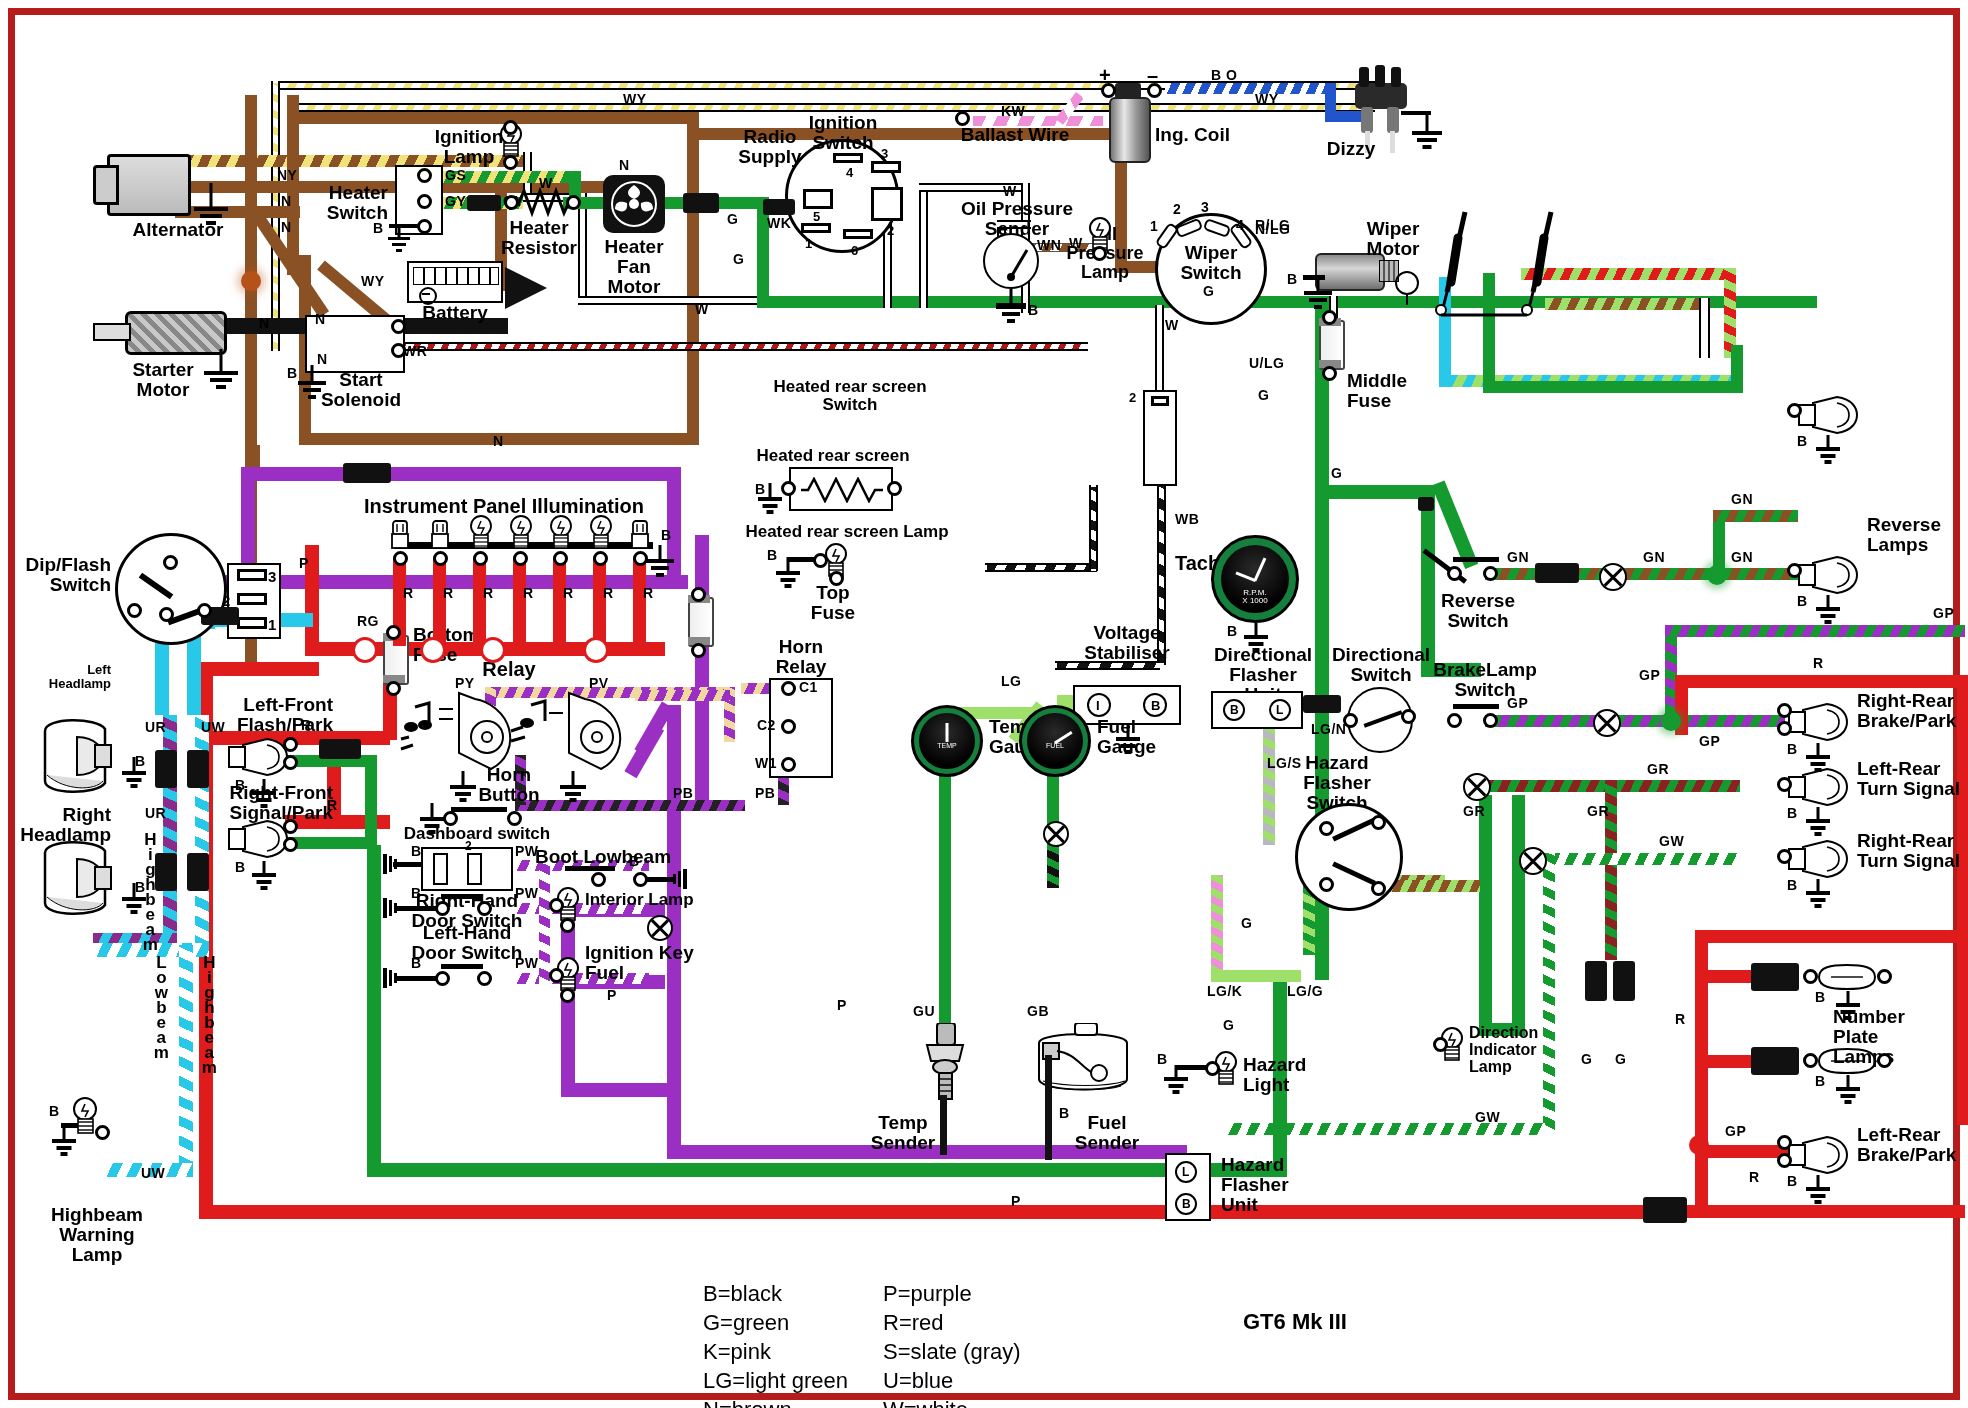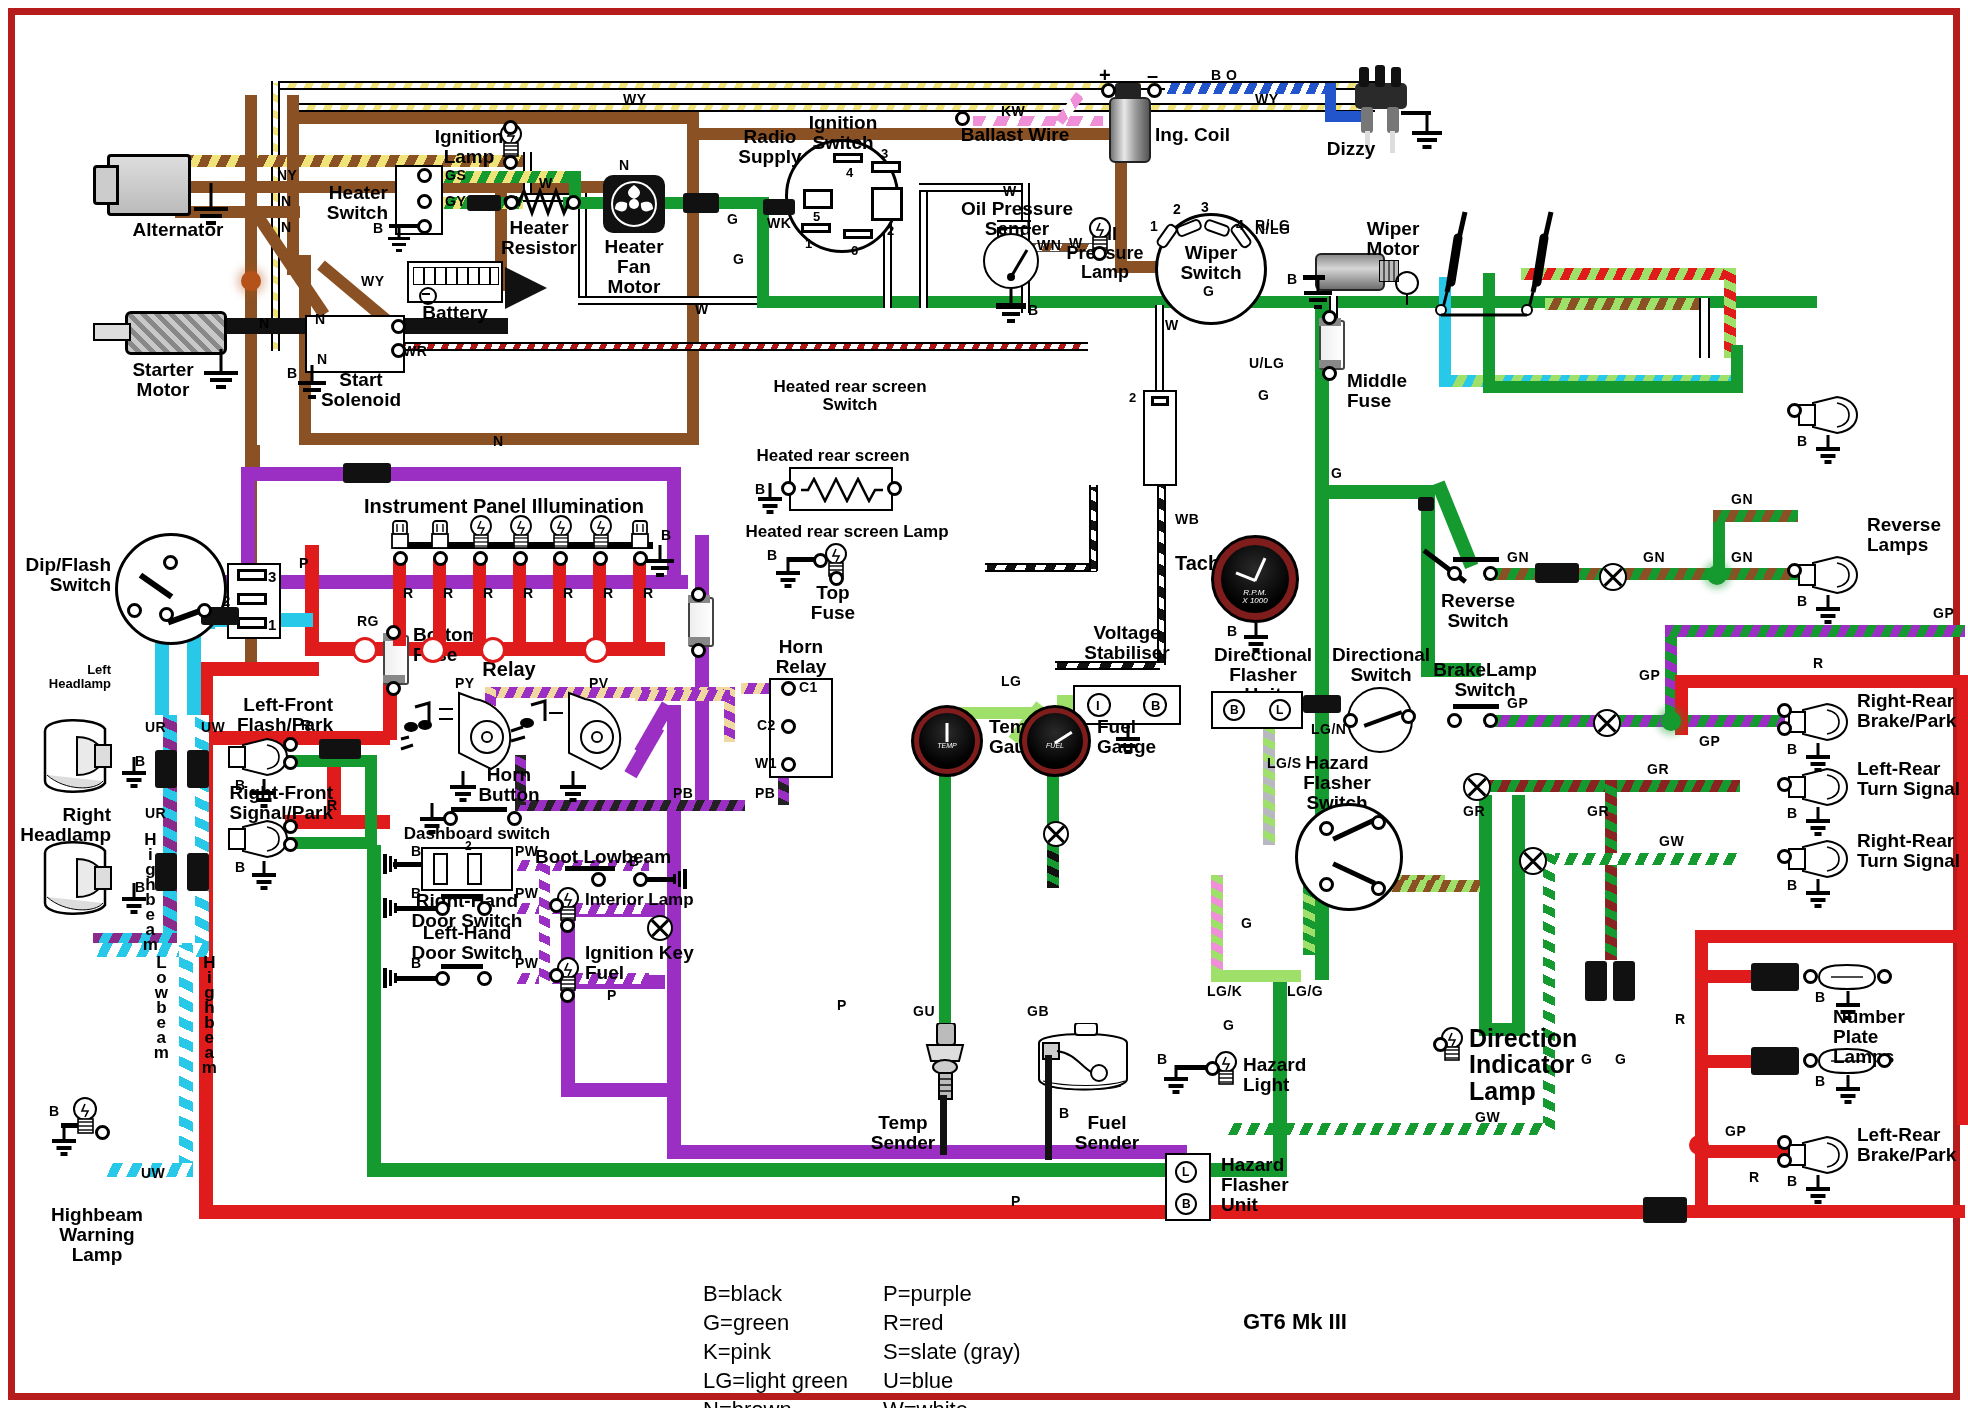--- a/index.html
+++ b/index.html
@@ -14,21 +14,21 @@
   .box{position:absolute;border:3px solid #000;background:#fff;box-sizing:border-box;}
   .circ{position:absolute;border:3px solid #000;border-radius:50%;background:#fff;box-sizing:border-box;}
   .term{position:absolute;width:15px;height:15px;border:3px solid #000;border-radius:50%;background:#fff;box-sizing:border-box;z-index:40;}
   .node{position:absolute;width:20px;height:20px;border-radius:50%;z-index:41;}
   .blk{position:absolute;background:#111;border-radius:3px;z-index:35;}
   .gnd{position:absolute;z-index:36;}
   .gnd i{position:absolute;background:#000;display:block;left:50%;transform:translateX(-50%);}
   .bulb{position:absolute;z-index:34;}
   .legend{position:absolute;font-size:22px;font-weight:normal;line-height:1.32;color:#000;font-family:"Liberation Sans",sans-serif;white-space:pre;}
   .title{position:absolute;font-size:22px;font-weight:bold;color:#000;}
-  .gauge{position:absolute;border-radius:50%;background:#7f1d1d;border:3px solid #000;box-sizing:border-box;font-style:italic;}
+  .gauge{position:absolute;border-radius:50%;background:#15803d;border:3px solid #000;box-sizing:border-box;}
   .gauge .face{position:absolute;inset:8%;border-radius:50%;background:radial-gradient(circle at 50% 35%,#2a2a2a,#000 70%);}
   .gauge .nd{position:absolute;left:50%;bottom:48%;width:3px;height:30%;background:#fff;transform-origin:bottom center;}
   .gtxt{position:absolute;color:#fff;font-size:8px;left:50%;transform:translateX(-50%);}
   .cyl{position:absolute;border-radius:6px;background:linear-gradient(90deg,#777,#e8e8e8 35%,#9a9a9a 65%,#555);border:2px solid #222;}
   .xmark{position:absolute;border:2.5px solid #000;border-radius:50%;background:#fff;z-index:42;}
   .xmark:before,.xmark:after{content:"";position:absolute;left:50%;top:50%;width:100%;height:2.5px;background:#000;transform-origin:center;}
   .xmark:before{transform:translate(-50%,-50%) rotate(45deg);}
   .xmark:after{transform:translate(-50%,-50%) rotate(-45deg);}
   .sw-line{position:absolute;height:5px;background:#000;}
 </style>
@@ -1065,21 +1065,21 @@
   <svg viewBox="0 0 26 38" style="width:100%;height:100%;">
     <circle cx="13" cy="11" r="10" fill="#fff" stroke="#000" stroke-width="2"></circle>
     <path d="M13 6 L10 13 L16 13 L13 19" fill="none" stroke="#000" stroke-width="1.6"></path>
     <rect x="6" y="20" width="14" height="13" fill="#fff" stroke="#000" stroke-width="1.6"></rect>
     <line x1="6" y1="23" x2="20" y2="23" stroke="#000" stroke-width="1.4"></line>
     <line x1="6" y1="27" x2="20" y2="27" stroke="#000" stroke-width="1.4"></line>
     <line x1="6" y1="31" x2="20" y2="31" stroke="#000" stroke-width="1.4"></line>
   </svg>
 </div>
 <div class="term" style="left:1418px;top:1022px;"></div>
-<div class="lbl" style="left:1454px;top:1010px;font-size:25px;">Direction
+<div class="lbl" style="left:1454px;top:1010px;font-size:16px;">Direction
 Indicator
 Lamp</div>
 
 <div class="box" style="left:1150px;top:1138px;width:46px;height:68px;border-width:2px;"></div>
 <div class="circ" style="left:1160px;top:1146px;width:22px;height:22px;border-width:2px;"></div>
 <div class="code" style="left:1167px;top:1150px;font-size:12px;">L</div>
 <div class="circ" style="left:1160px;top:1178px;width:22px;height:22px;border-width:2px;"></div>
 <div class="code" style="left:1167px;top:1182px;font-size:12px;">B</div>
 <div class="lbl" style="left:1206px;top:1140px;font-size:19px;">Hazard
 Flasher

